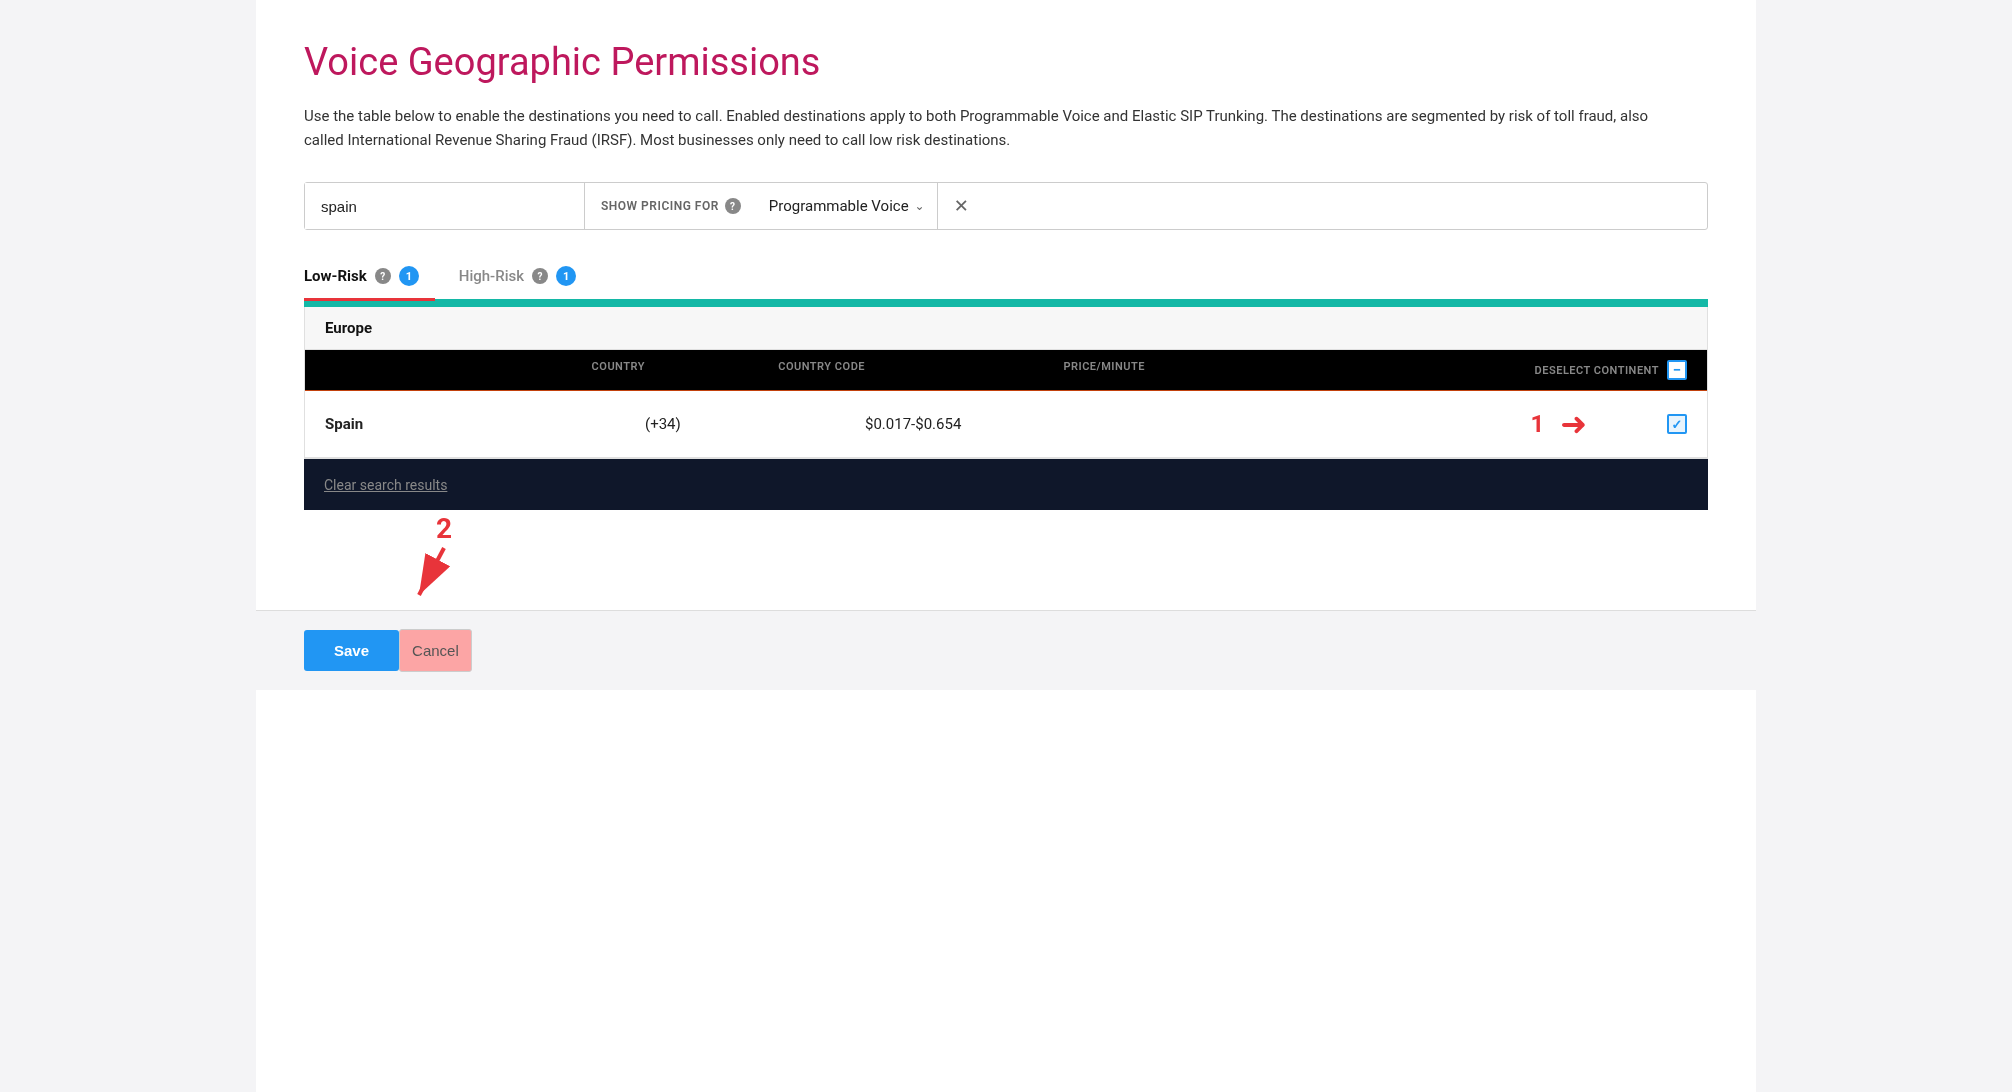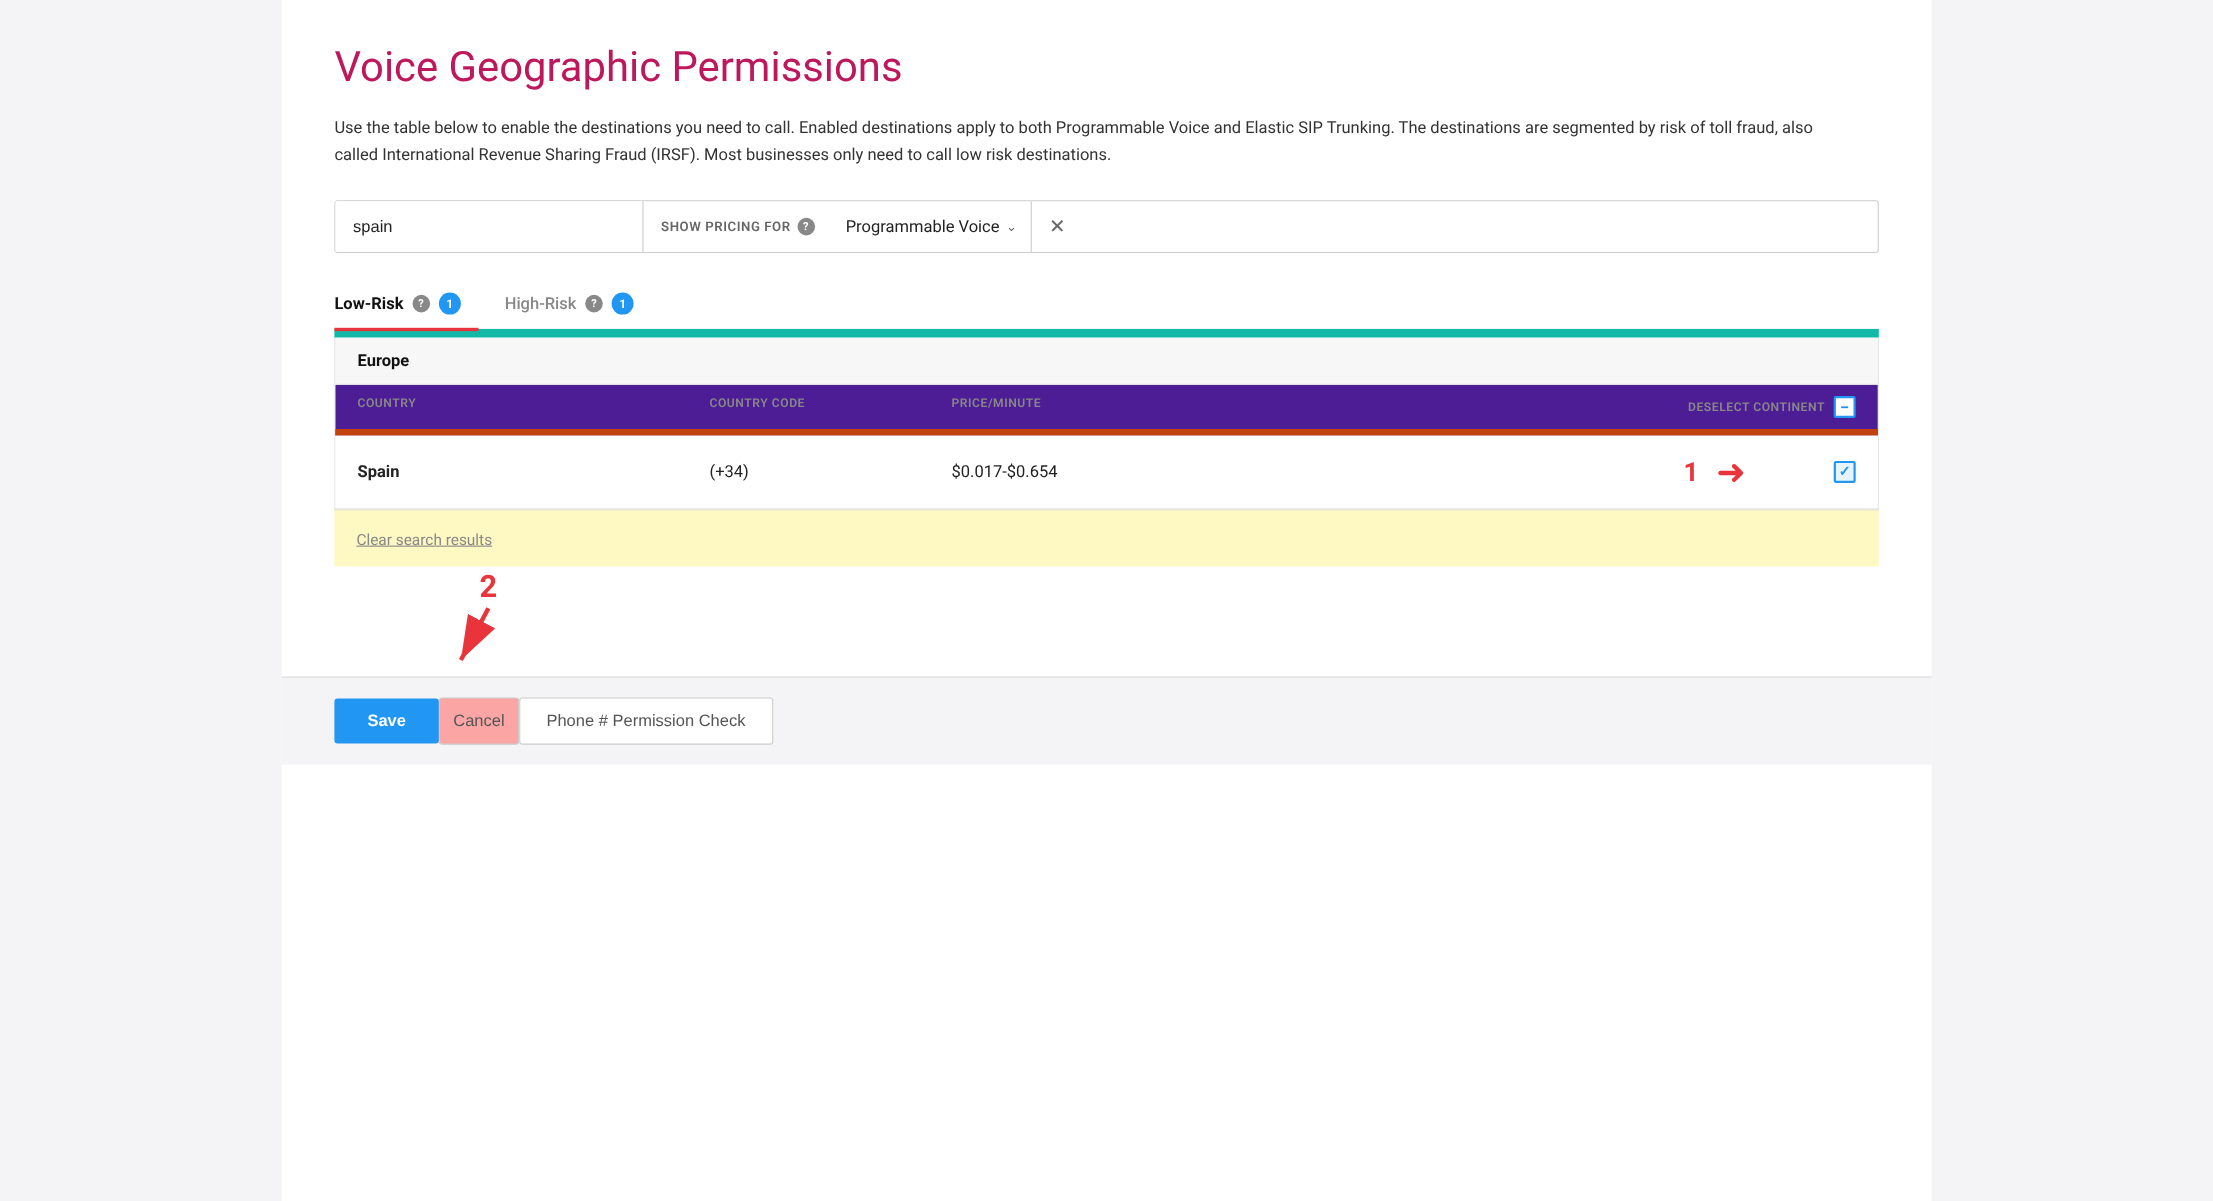--- a/index.html
+++ b/index.html
@@ -152,22 +152,23 @@
       padding: 12px 20px;
       font-size: 15px;
       font-weight: 700;
       color: #111;
       border-bottom: 1px solid #e0e0e0;
     }
     .table-header-row {
       display: grid;
       grid-template-columns: 320px 220px 280px 1fr auto;
       padding: 10px 20px;
-      background: #4c1d95;
-      border-bottom: 6px solid #c2410c;
+      background: #000000;
+      border-bottom: 1px solid #c2410c;
+      text-align: right;
     }
     .col-header {
       font-size: 11px;
       font-weight: 600;
       color: #888;
       text-transform: uppercase;
       letter-spacing: 0.5px;
     }
     .deselect-continent-col {
       display: flex;
@@ -242,21 +243,21 @@
     .checkbox-minus::after {
       content: '−';
       color: #2196F3;
       font-size: 15px;
       font-weight: 700;
       line-height: 1;
     }
     
     .clear-link-row {
       padding: 16px 20px;
-      background: #fef9c3;
+      background: #0f172a;
       border-top: 1px solid #e0e0e0;
     }
     .clear-link {
       color: #888;
       text-decoration: underline;
       font-size: 14px;
       cursor: pointer;
     }
     
     .footer-bar {
@@ -375,15 +376,14 @@
         <marker id="arrowhead2" markerWidth="10" markerHeight="7" refX="10" refY="3.5" orient="auto">
           <polygon points="0 0, 10 3.5, 0 7" fill="#e8343a"></polygon>
         </marker>
       </defs>
     </svg>
   </div>
 
   <div class="footer-bar">
     <button class="btn-save">Save</button>
     <button class="btn-cancel">Cancel</button>
-    <button class="btn-phone-check">Phone # Permission Check</button>
   </div>
 </div>
 
 </body></html>

